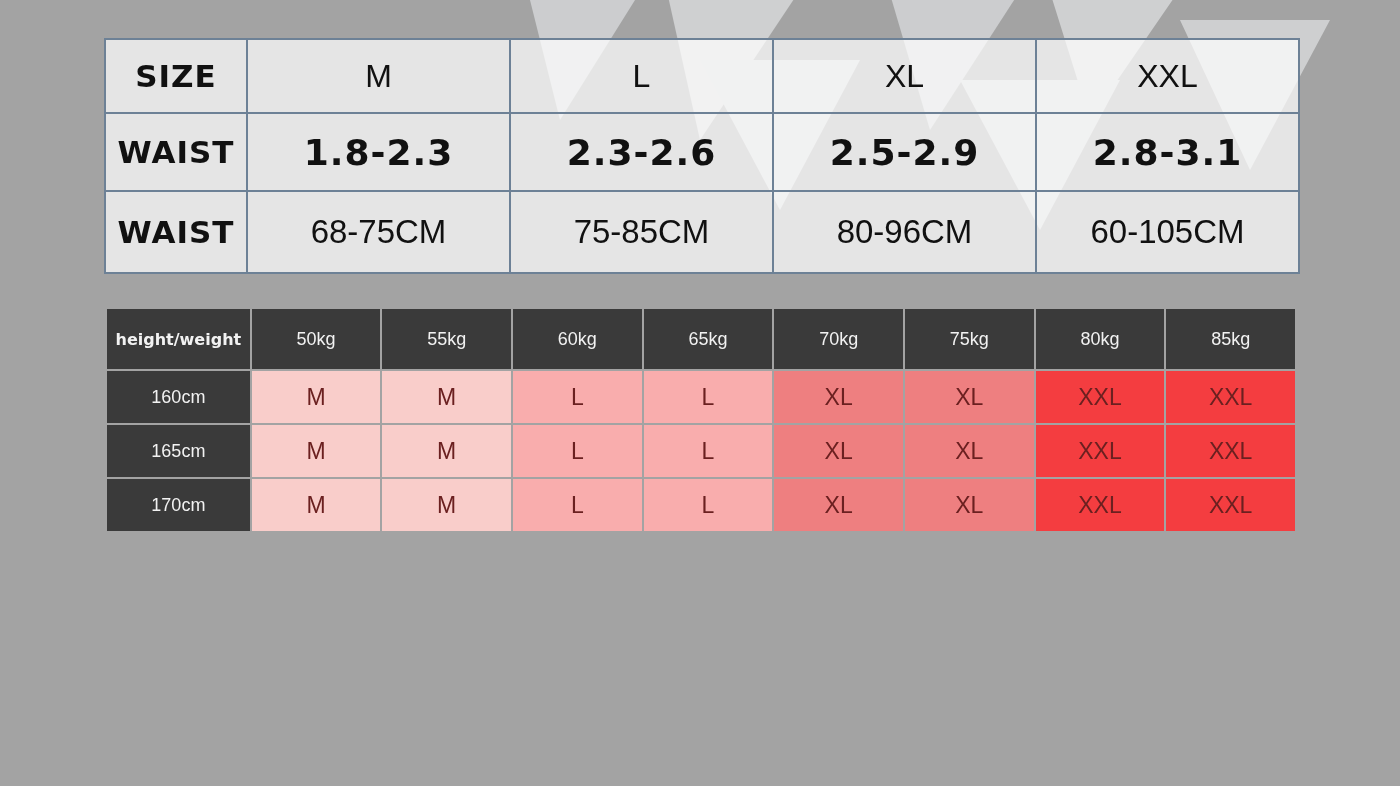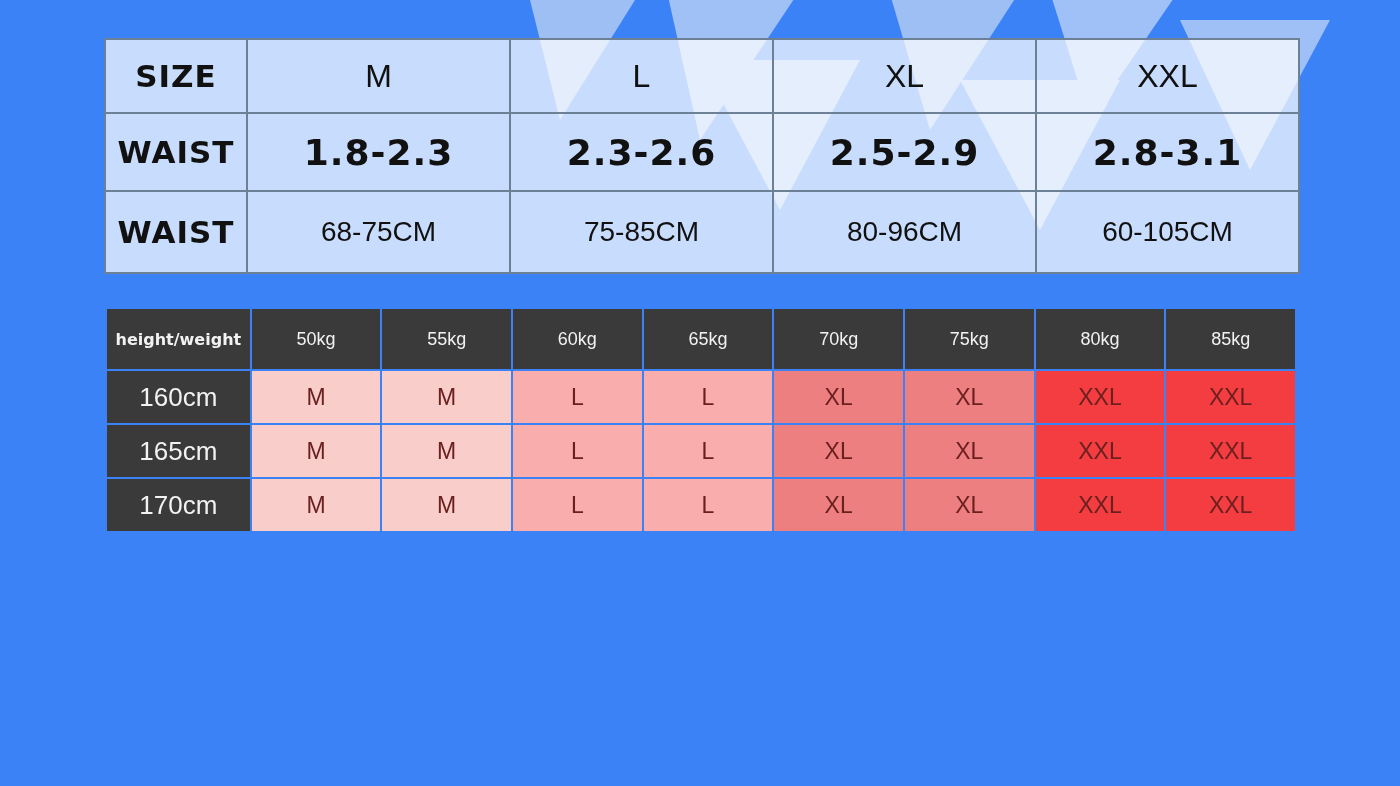--- a/index.html
+++ b/index.html
@@ -4,21 +4,21 @@
 <style>
   html, body {
     margin: 0;
     padding: 0;
     background: #ffffff;
   }
   #page {
     position: relative;
     width: 1400px;
     height: 786px;
-    background: #3b82f6;
+    background: #a3a3a3;
     font-family: "Liberation Sans", sans-serif;
     overflow: hidden;
   }
   
   #watermark {
     position: absolute;
     left: 0; top: 0;
     width: 1400px; height: 300px;
     pointer-events: none;
     opacity: 0.55;
@@ -59,21 +59,21 @@
     font-weight: 400;
   }
   .unit-val {
     font-size: 36px;
     font-weight: bold;
     letter-spacing: 1px;
     font-family: "DejaVu Sans", sans-serif;
     border-radius: 12px;
   }
   .cm-val {
-    font-size: 28px;
+    font-size: 33px;
     font-weight: 400;
     color: #2b2b2b;
   }
 
   
   #fit-table {
     position: absolute;
     left: 105px;
     top: 307px;
     width: 1192px;
@@ -100,21 +100,21 @@
     font-family: "DejaVu Sans", sans-serif;
     font-weight: bold;
     font-size: 16px;
     letter-spacing: 0px;
   }
   td.weight-head {
     font-size: 18px;
     font-weight: 400;
   }
   td.height-head {
-    font-size: 26px;
+    font-size: 18px;
     font-weight: 400;
     margin-left: 12px;
   }
   td.fit-cell {
     font-size: 23px;
     font-weight: 400;
     color: #6b2020;
   }
   td.fit-M  { background: #f9cdca; }
   td.fit-L  { background: #f9adad; }

